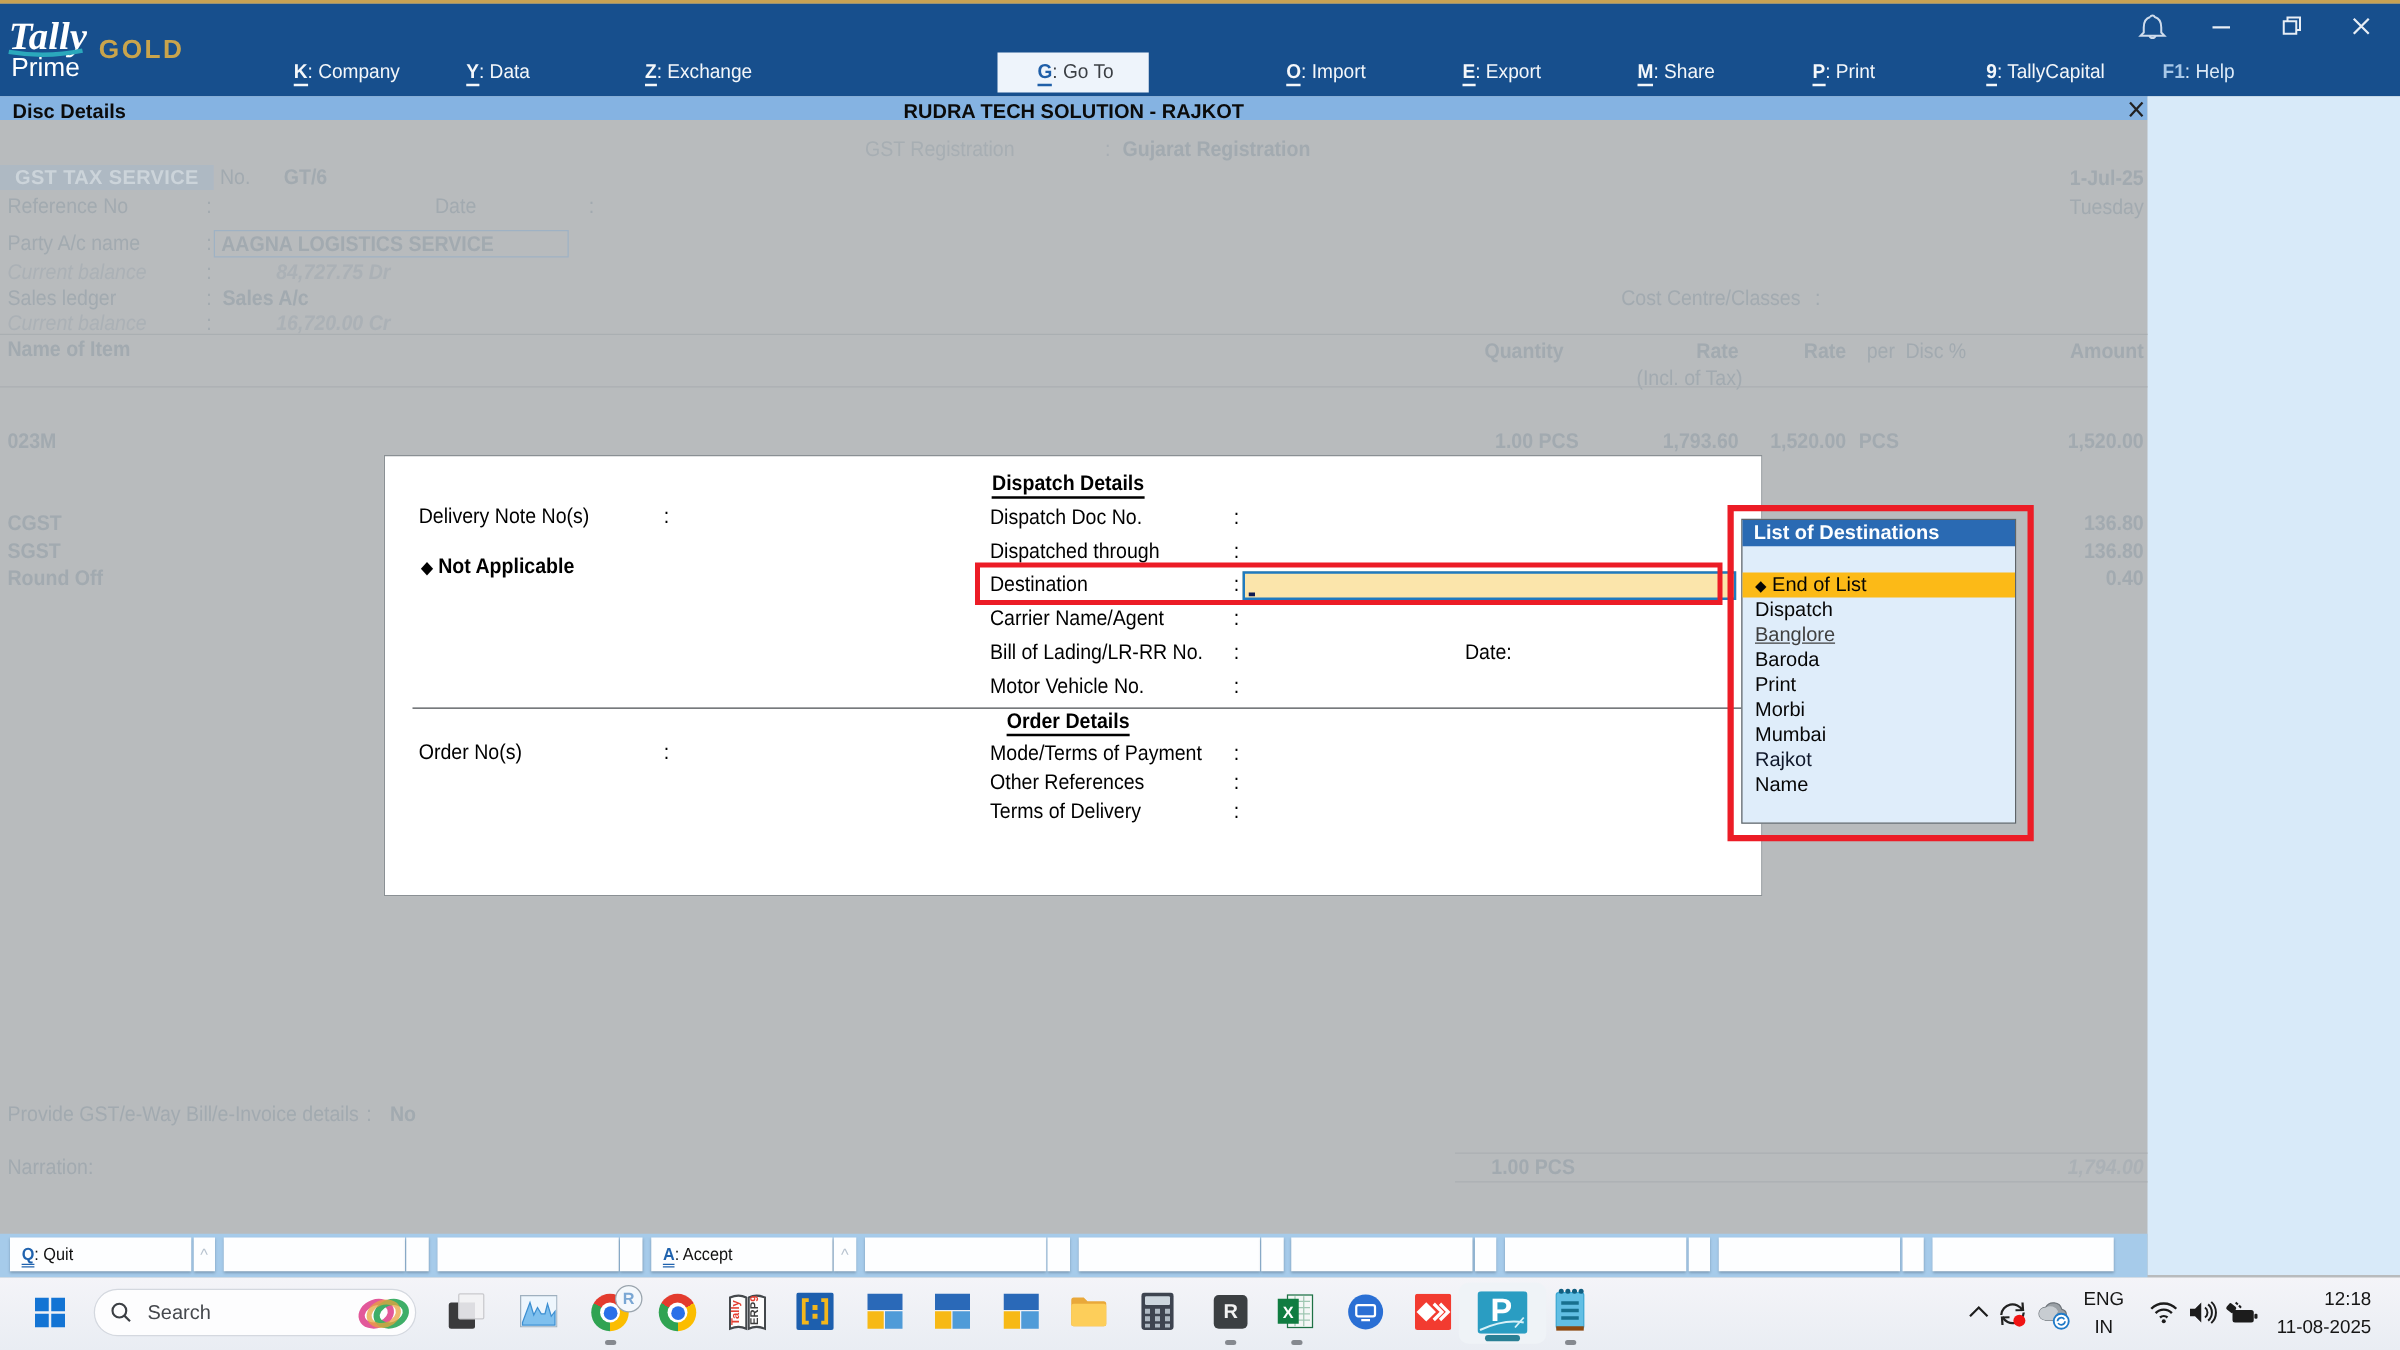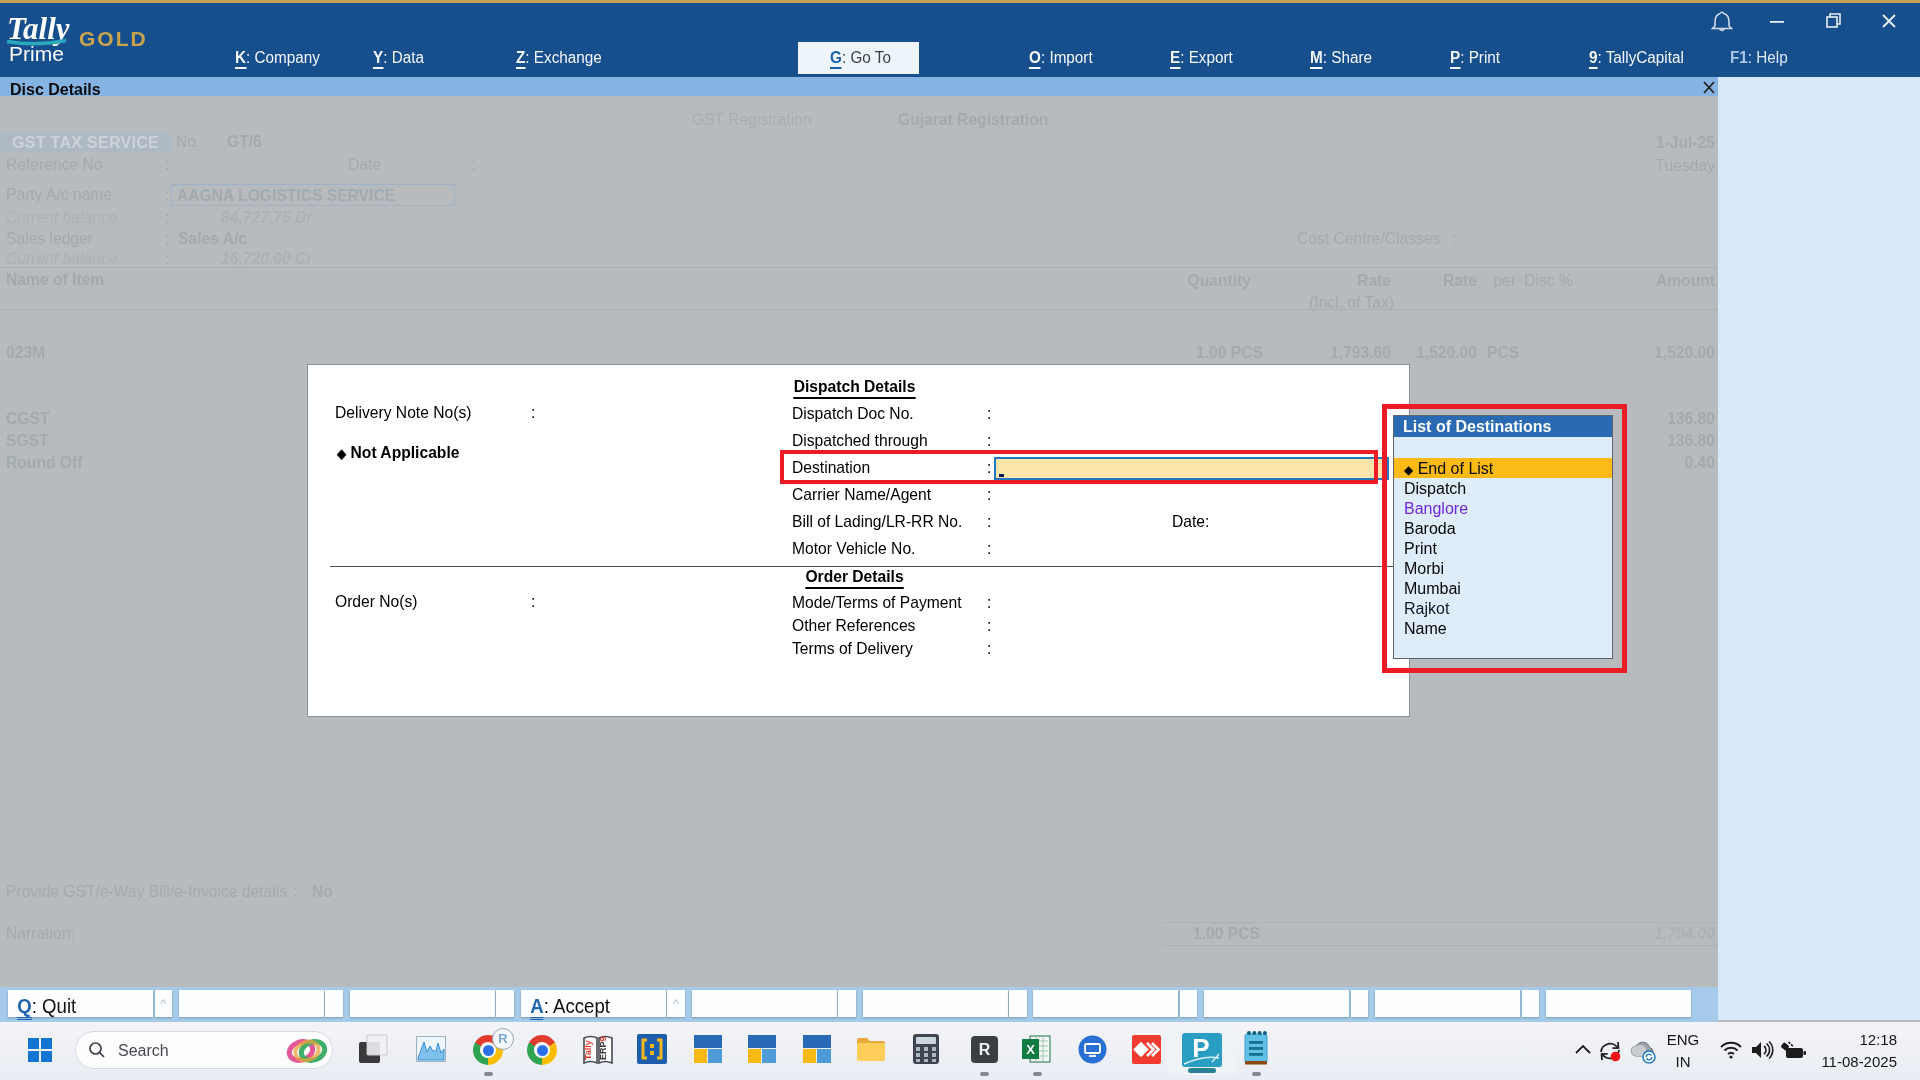--- a/index.html
+++ b/index.html
@@ -9,21 +9,21 @@
   .i.dim, .dim.i{color:#abb1b6;}
   .b{font-weight:bold;}
   .i{font-style:italic;}
   .t17{font-size:17px;line-height:17px;transform:scaleX(0.92);transform-origin:0 50%;}
   .t15{font-size:16px;line-height:16px;}
   .ra{text-align:right;}
   .t17.ra{transform-origin:100% 50%;}
   .tc{transform-origin:50% 50% !important;}
   .mi{top:49px;font-size:16px;color:#f4f7fa;transform:scaleX(0.955);transform-origin:0 50%;}
   .mk{font-weight:bold;border-bottom:2px solid #f4f7fa;padding-bottom:1px;}
-  .btn{top:990px;width:145px;height:27px;background:#fdfeff;box-shadow:0 1px 2px rgba(60,80,100,.4);box-sizing:border-box;font-size:20px;padding:5px 0 0 0;color:#101010;}
+  .btn{top:990px;width:145px;height:27px;background:#fdfeff;box-shadow:0 1px 2px rgba(60,80,100,.4);box-sizing:border-box;font-size:14px;padding:5px 0 0 0;color:#101010;}
   .bt{display:inline-block;transform:scaleX(0.93);transform-origin:0 50%;padding-left:10px;white-space:nowrap;}
   .bk{font-weight:bold;color:#1f62ae;border-bottom:3px double #1f62ae;padding-bottom:0px;}
   .caret{top:990px;width:17.5px;height:27px;background:#fdfeff;box-shadow:0 1px 2px rgba(60,80,100,.4);font-size:13px;color:#b9c4d0;text-align:center;padding-top:6px;box-sizing:border-box;}
   .chrome{width:30px;height:30px;border-radius:50%;background:conic-gradient(from -60deg,#e33b2e 0 120deg,#fbbd00 120deg 240deg,#30a352 240deg 360deg);}
   .ci{position:absolute;left:7px;top:7px;width:16px;height:16px;border-radius:50%;background:#fff;}
   .cb{position:absolute;left:9.5px;top:9.5px;width:11px;height:11px;border-radius:50%;background:#2a70e8;}
   .dash{top:1072px;width:9px;height:3.5px;border-radius:2px;background:#85898f;}
   .tile{top:1035px;width:28px;height:28px;}
   .tt{position:absolute;left:0;top:0;width:28px;height:13px;background:#2a69b8;}
   .ty{position:absolute;left:0;top:14px;width:13px;height:14px;background:#f7b916;}
@@ -71,20 +71,21 @@
       <path d="M 124 9 l 0 -3 l 10 0 l 0 10 l -3 0"></path>
     </g>
 
     <g stroke="#e8eef5" stroke-width="1.8" fill="none">
       <path d="M 177 7 l 12 12 M 189 7 l -12 12"></path>
     </g>
   </svg>
 
   <div class="a" style="left:0;top:77px;width:1718px;height:19px;background:#85b3e2;"></div>
   <div class="a b" style="left:10px;top:81px;font-size:16px;color:#0b0b0b;">Disc Details</div>
+  <div class="a b" style="left:0;top:81px;width:1718px;text-align:center;font-size:16px;color:#0b0b0b;">RUDRA TECH SOLUTION - RAJKOT</div>
   <svg class="a" style="left:1702px;top:81px;" width="14" height="13" viewBox="0 0 14 13">
     <path d="M 2 1 l 10 11 M 12 1 l -10 11" stroke="#222" stroke-width="1.8"></path>
   </svg>
 
   <div class="a" style="left:1718px;top:77px;width:202px;height:943px;background:#d8eaf9;"></div>
 
   <div class="a t17" style="left:692px;top:111px;color:#a7aeb3;">GST Registration</div>
   <div class="a t17" style="left:884px;top:111px;color:#a7aeb3;">:</div>
   <div class="a t17 b" style="left:898px;top:111px;color:#a2aab0;">Gujarat Registration</div>
 
@@ -191,21 +192,21 @@
   <div class="a" style="left:999px;top:474px;width:5px;height:2.5px;background:#0d1b52;"></div>
 
   <div class="a" style="left:780px;top:450px;width:598px;height:34px;border:4px solid #ec1c26;box-sizing:border-box;"></div>
 
   <div class="a" style="left:1393px;top:415px;width:220px;height:244px;background:#dfedfa;border:1px solid #5f6468;box-sizing:border-box;"></div>
   <div class="a" style="left:1394px;top:416px;width:218px;height:21px;background:#2a6ab3;"></div>
   <div class="a b" style="left:1403px;top:418px;font-size:16px;color:#fdfeff;">List of Destinations</div>
   <div class="a" style="left:1394px;top:458px;width:218px;height:20px;background:#fcba17;"></div>
   <div class="a t15" style="left:1404px;top:461px;color:#060606;"><span style="font-size:12px;">◆</span> End of List</div>
   <div class="a t15" style="left:1404px;top:481px;color:#060606;">Dispatch</div>
-  <div class="a t15" style="left:1404px;top:501px;color:#6d28d9;">Banglore</div>
+  <div class="a t15" style="left:1404px;top:501px;color:#404040;text-decoration:underline;">Banglore</div>
   <div class="a t15" style="left:1404px;top:521px;color:#060606;">Baroda</div>
   <div class="a t15" style="left:1404px;top:541px;color:#060606;">Print</div>
   <div class="a t15" style="left:1404px;top:561px;color:#060606;">Morbi</div>
   <div class="a t15" style="left:1404px;top:581px;color:#060606;">Mumbai</div>
   <div class="a t15" style="left:1404px;top:601px;color:#0f172a;">Rajkot</div>
   <div class="a t15" style="left:1404px;top:621px;color:#060606;">Name</div>
 
   <div class="a" style="left:1382px;top:404px;width:245px;height:269px;border:5px solid #ec1c26;box-sizing:border-box;"></div>
 
   <div class="a" style="left:0;top:987px;width:1718px;height:35px;background:#a6cbea;"></div>

